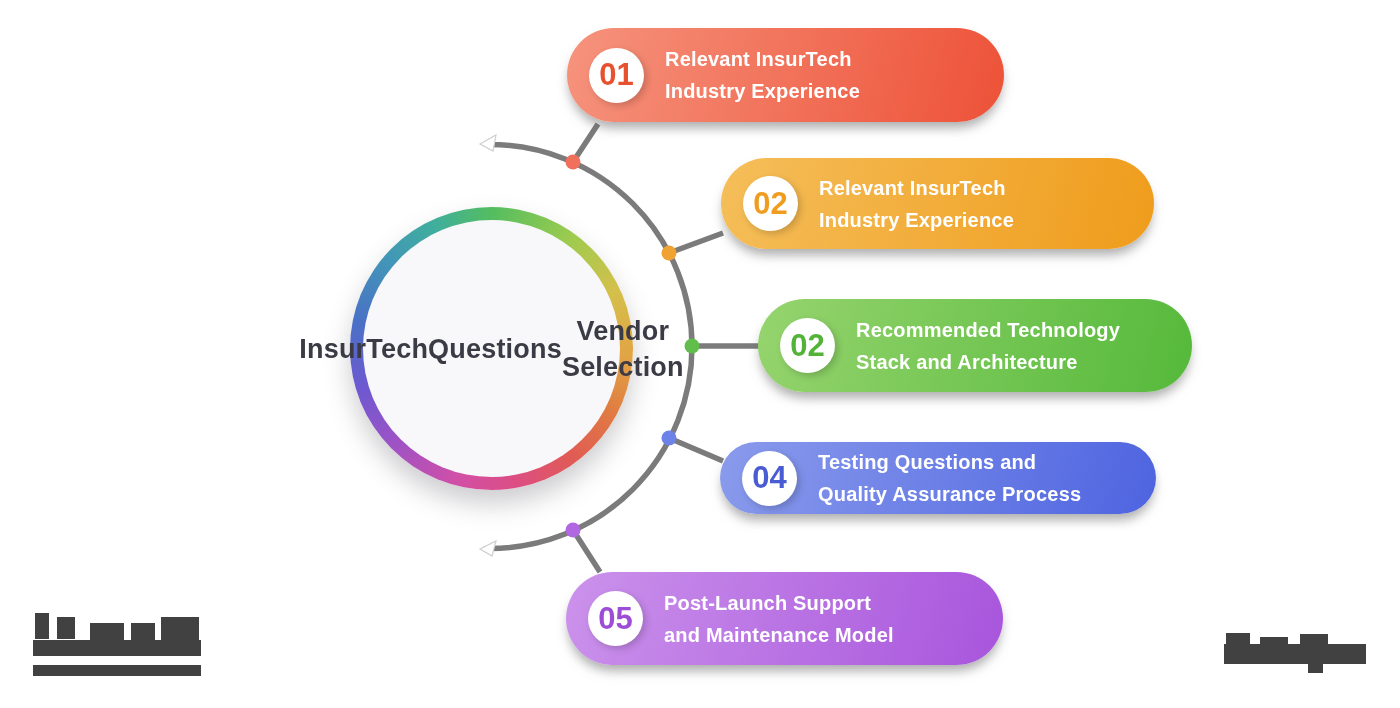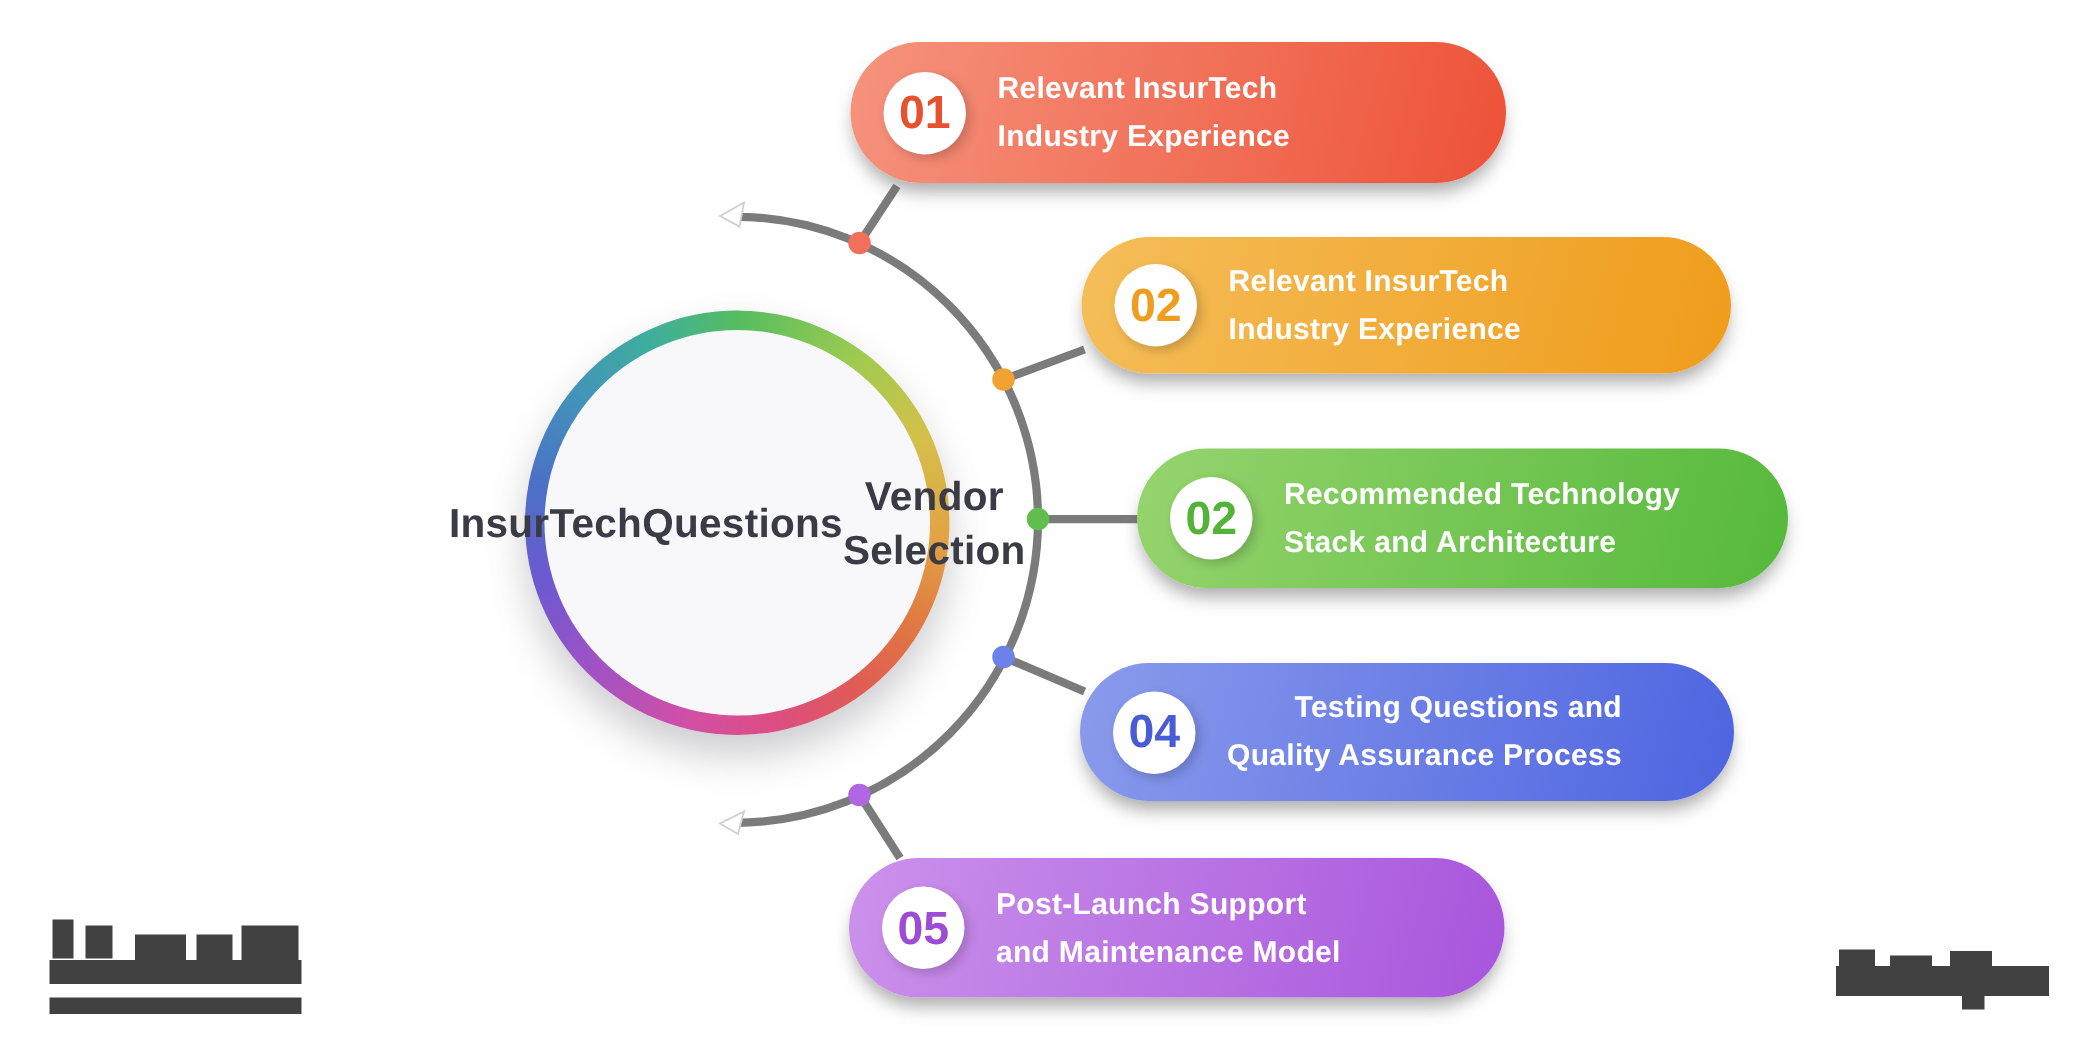--- a/index.html
+++ b/index.html
@@ -38,21 +38,21 @@
   .pill {
     position:absolute;
     display:flex; align-items:center;
     border-radius:48px;
     background:linear-gradient(105deg, var(--from) 0%, var(--to) 100%);
     box-shadow:0 8px 11px -2px rgba(106,106,106,0.55);
   }
   .pill-1 { left:567px; top:28px;  width:437px; height:94px; }
   .pill-2 { left:721px; top:158px; width:433px; height:91px; }
   .pill-3 { left:758px; top:299px; width:434px; height:93px; }
-  .pill-4 { left:720px; top:442px; width:436px; height:92px;text-align:right; }
+  .pill-4 { left:720px; top:442px; width:436px; height:72px; }
   .pill-5 { left:566px; top:572px; width:437px; height:93px; }
   .num-badge {
     flex:0 0 auto;
     width:55px; height:55px; margin-left:22px;
     border-radius:50%; background:#ffffff;
     display:flex; align-items:center; justify-content:center;
     font-size:31px; font-weight:bold; color:var(--num);
     box-shadow:3px 3px 7px rgba(0,0,0,0.18);
   }
   .pill-label {

